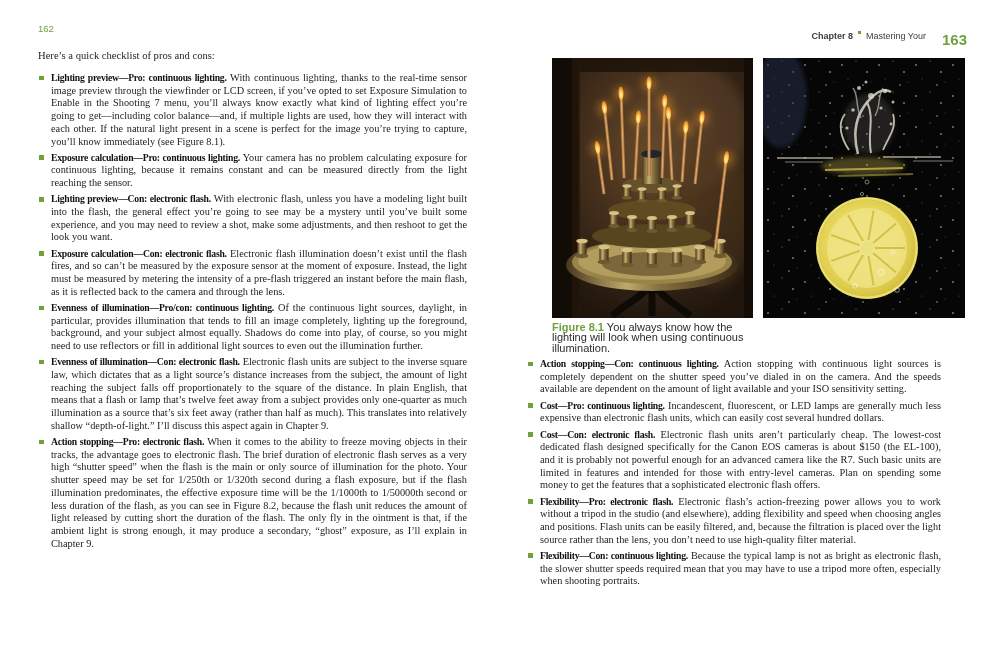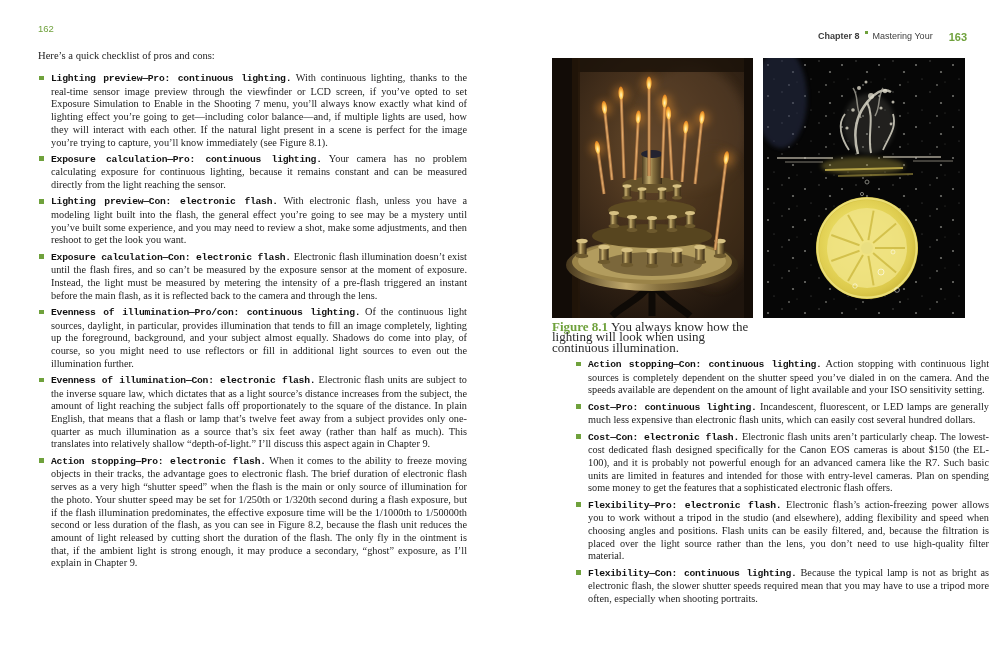--- a/index.html
+++ b/index.html
@@ -5,38 +5,38 @@
   html,body{margin:0;padding:0;background:#fff;}
   .spread{position:relative;width:1000px;height:652px;background:#ffffff;overflow:hidden;
           font-family:"Liberation Serif",serif;color:#1c1c1c;}
   
   .pagenum-left{position:absolute;left:38px;top:23px;font-family:"Liberation Sans",sans-serif;
           font-weight:normal;font-size:9.5px;color:#6fa13c;}
   .runhead{position:absolute;top:23px;right:33px;display:flex;align-items:flex-start;
           font-family:Liberation Sans, sans-serif;font-size:9px;color:#3d3d3d;margin-top:8px;}
   .runhead .chap{font-weight:bold;}
   .runhead .sep{width:3px;height:3px;background:#6fa13c;display:inline-block;margin:0 5px;}
-  .runhead .pn{color:#6fa13c;font-weight:bold;font-size:11px;margin-left:16px;}
+  .runhead .pn{color:#6fa13c;font-weight:bold;font-size:15px;margin-left:16px;}
   
   .intro{position:absolute;left:38px;top:50px;font-size:10.6px;}
   
   .col{position:absolute;font-size:10.3px;line-height:12.7px;text-align:justify;}
   .col-left{left:38px;top:72px;width:429px;}
-  .col-right{left:575px;top:358px;width:414px;}
+  .col-right{left:527px;top:358px;width:414px;}
   .item{position:relative;padding-left:13px;margin-bottom:3.5px;}
   .sq{position:absolute;left:1px;top:3.6px;width:4.6px;height:4.6px;background:#6fa13c;}
-  .lead{font-family:Liberation Mono, monospace;font-weight:bold;font-size:9.7px;
+  .lead{font-family:Liberation Serif, serif;font-weight:bold;font-size:9.7px;
         letter-spacing:-0.25px;color:#111;}
   
   .fig{position:absolute;top:58px;}
   #fig1{left:552px;}
   #fig2{left:763px;}
   .fig svg{display:block;}
-  .figcap{position:absolute;top:322px;font-family:Liberation Serif, serif;
-          font-size:13px;line-height:10.4px;color:#2b2b2b;}
+  .figcap{position:absolute;top:322px;font-family:Liberation Sans, sans-serif;
+          font-size:11px;line-height:10.4px;color:#2b2b2b;}
   #cap1{left:552px;width:201px;}
   #cap2{left:763px;width:202px;}
   .flabel{color:#6fa13c;font-weight:bold;}
 </style>
 </head>
 <body>
 
 <div class="spread">
 
   <div class="pagenum-left">162</div>

